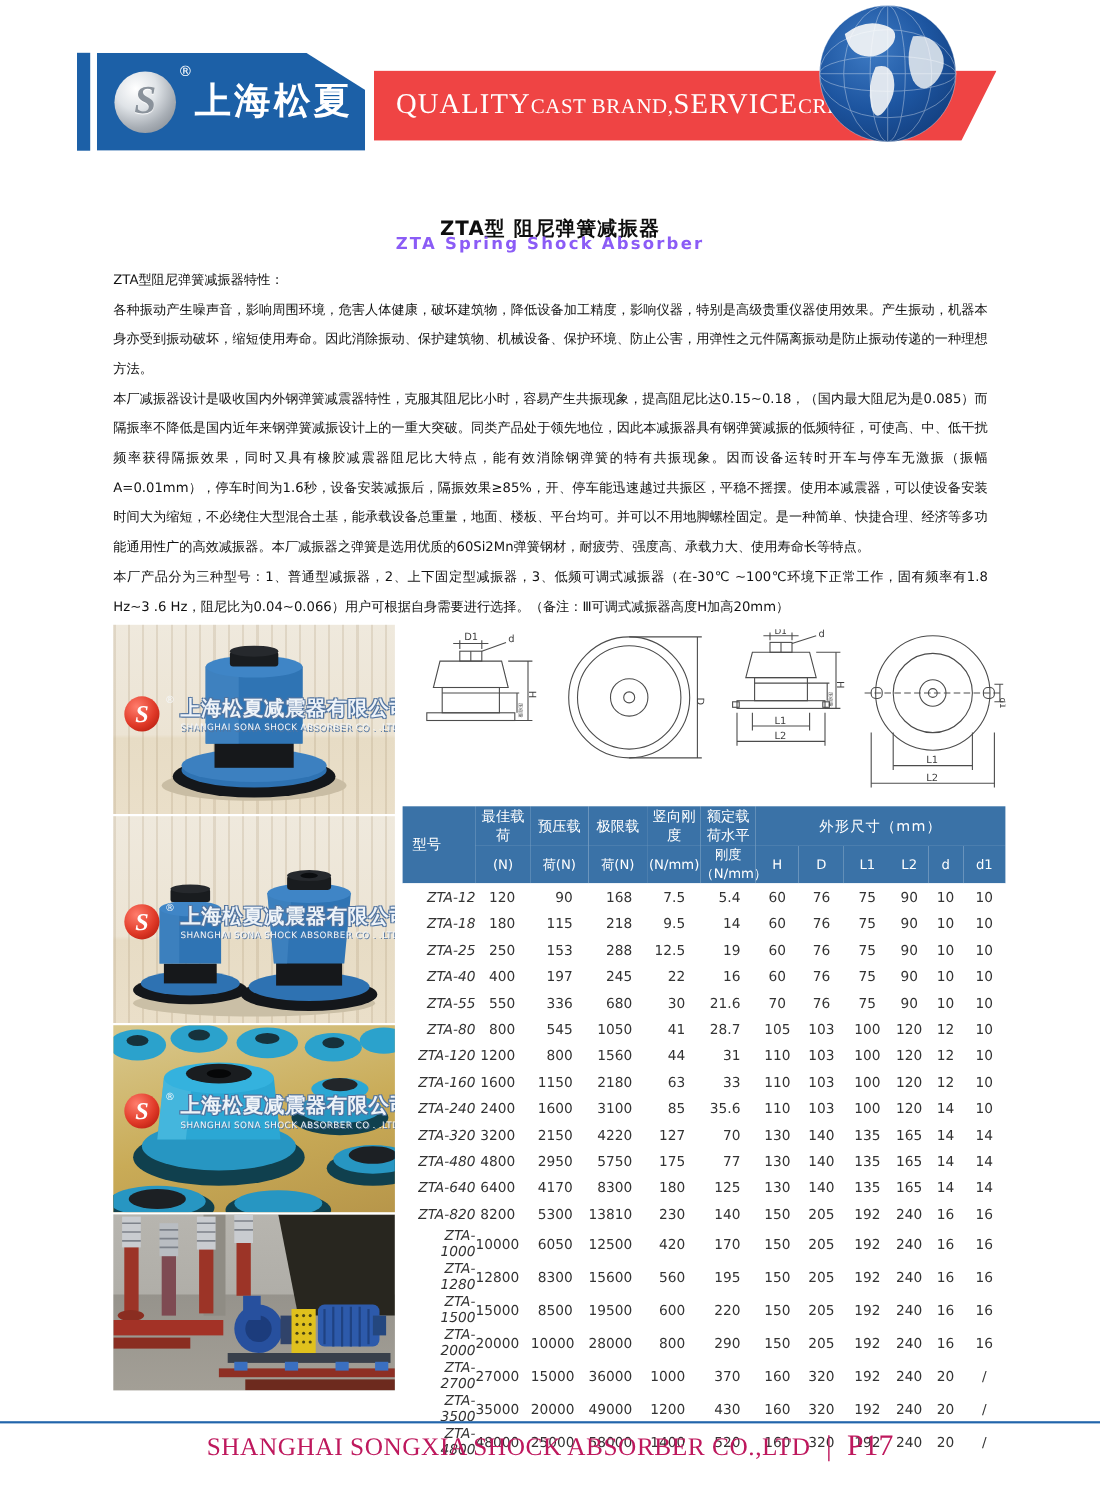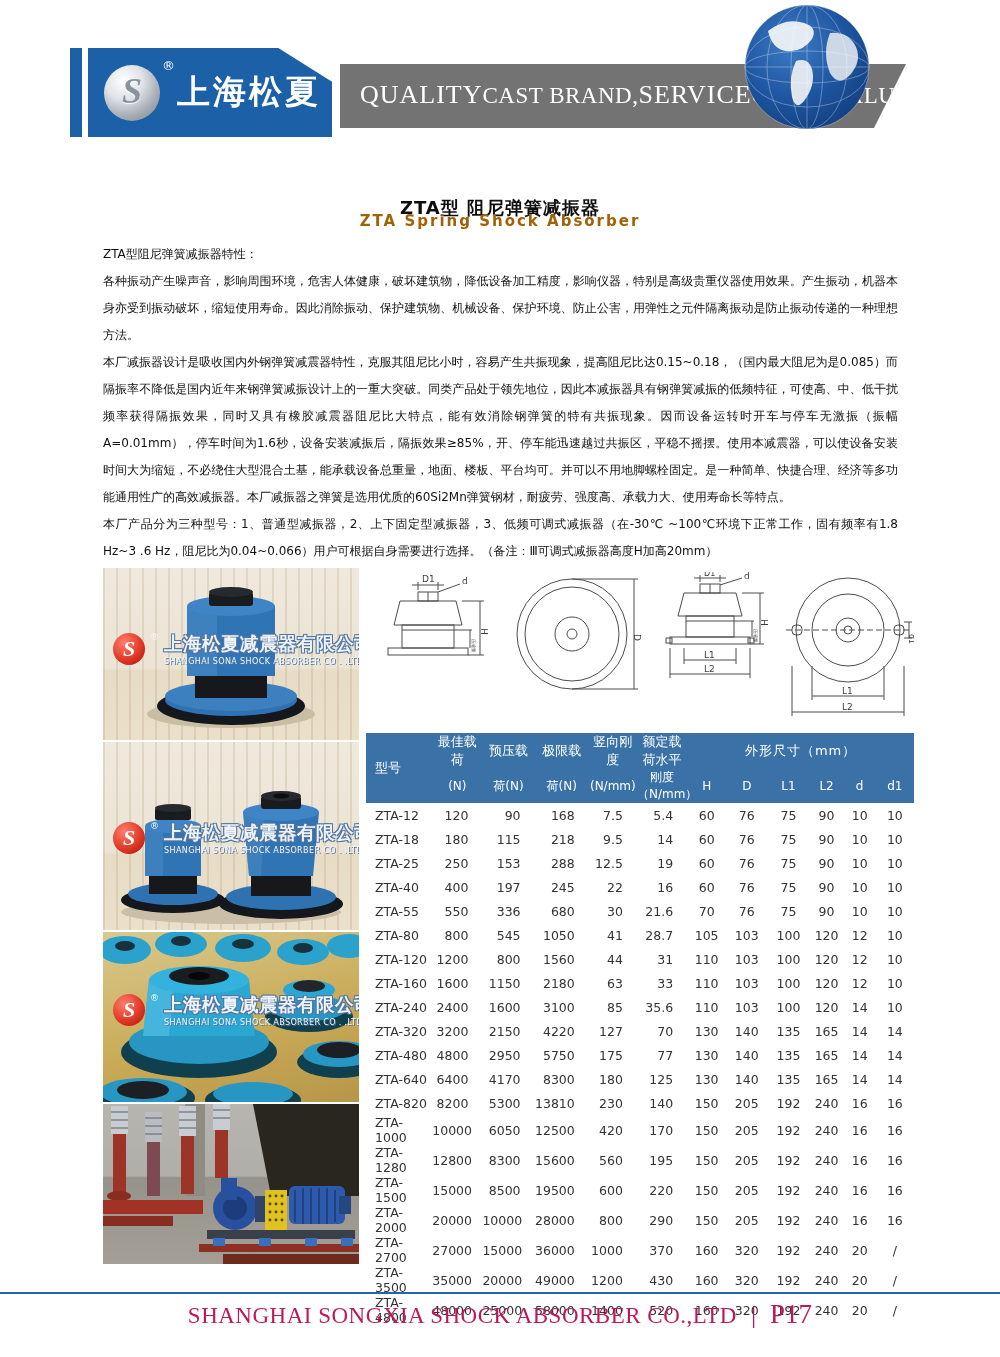--- a/index.html
+++ b/index.html
@@ -13,34 +13,34 @@
                clip-path:polygon(0 0, 78% 0, 100% 38%, 100% 100%, 0 100%);
                display:flex; align-items:center; padding-left:16px; }
   .logo-sphere { width:56px; height:56px; border-radius:50%; flex:0 0 auto;
                background:radial-gradient(circle at 35% 28%, #ffffff 0%, #dfe3e7 35%, #a8aeb5 65%, #767d85 100%);
                display:flex; align-items:center; justify-content:center; }
   .logo-sphere span { font:italic bold 36px "Liberation Serif", serif; color:#8a929b;
                text-shadow:0 1px 1px #fff; transform:translateY(-2px); }
   .logo-reg  { color:#fff; font-size:13px; align-self:flex-start; margin:10px 2px 0 2px; }
   .logo-name { color:#fff; font-size:33px; font-weight:bold; letter-spacing:3px; white-space:nowrap; }
 
-  .hdr-banner { position:absolute; left:340px; top:64px; width:566px; height:64px; background:#737373;
+  .hdr-banner { position:absolute; left:340px; top:64px; width:566px; height:64px; background:#ef4444;
                clip-path:polygon(0 0, 100% 0, calc(100% - 32px) 100%, 0 100%);
                display:flex; align-items:baseline; padding:16px 0 0 20px; color:#fff;
                font-family:"Liberation Serif", serif; white-space:nowrap; }
   .slogan-big   { font-size:26px; letter-spacing:1px; }
-  .slogan-small { font-size:23px; letter-spacing:.5px; }
+  .slogan-small { font-size:19px; letter-spacing:.5px; }
 
   .hdr-globe { position:absolute; left:738px; top:3px; width:138px; height:132px; }
 
   
   .title-zh { position:absolute; top:175px; left:0; right:0; text-align:center;
               font-size:18px; font-weight:bold; color:#0e0e0e; letter-spacing:1px;margin-top:21px; }
   .title-en { position:absolute; top:212px; left:0; right:0; text-align:center;
-              font-size:15px; font-weight:bold; letter-spacing:2px; color:#a16207; }
+              font-size:15px; font-weight:bold; letter-spacing:2px; color:#8b5cf6; }
 
   
   .intro { position:absolute; left:103px; top:241px; width:795px;
            font-size:12px; line-height:27px; color:#111; }
   .intro p { text-align:justify; }
 
   
   .photos { position:absolute; left:103px; top:568px; width:256px; }
   .photo  { position:relative; width:256px; overflow:hidden; margin-bottom:2px; }
   .photo.wood {
@@ -74,21 +74,21 @@
   .spec-table { position:absolute; left:366px; top:733px; width:548px;
                 border-collapse:collapse; table-layout:fixed; }
   .spec-table thead th { background:#3a72a7; color:#fff; font-weight:normal; vertical-align:middle; }
   .spec-table thead tr.h1 th { font-size:13px; height:28px; }
   .spec-table thead tr.h2 th { font-size:12px; height:25px; }
   .spec-table th.model { text-align:left; padding-left:9px; font-size:13px; }
   .spec-table th.grp   { text-align:center; letter-spacing:1px; }
   .spec-table th.u     { text-align:center; }
   .spec-table th.dim   { text-align:center; }
   .spec-table tbody td { font-size:12.5px; color:#333; height:24px; background:#fff; }
-  .spec-table td.c-model { text-align:left; padding-left:9px; }
+  .spec-table td.c-model { text-align:right; padding-left:9px;font-style:italic; }
   .spec-table td.c-num   { text-align:right; padding-right:14px; }
   .spec-table td.c-dim   { text-align:center; }
 
   
   .footer-line { position:absolute; left:0; top:1292px; width:1000px; height:2px; background:#2265ab; }
   .footer-text { position:absolute; top:1299px; left:0; right:0; text-align:center;
                  color:#be185d; font-family:"Liberation Serif", serif; }
   .footer-text .co  { font-size:23px; letter-spacing:.5px; }
   .footer-text .sep { font-size:26px; margin:0 10px; font-weight:300; }
   .footer-text .pg  { font-size:27px; }

